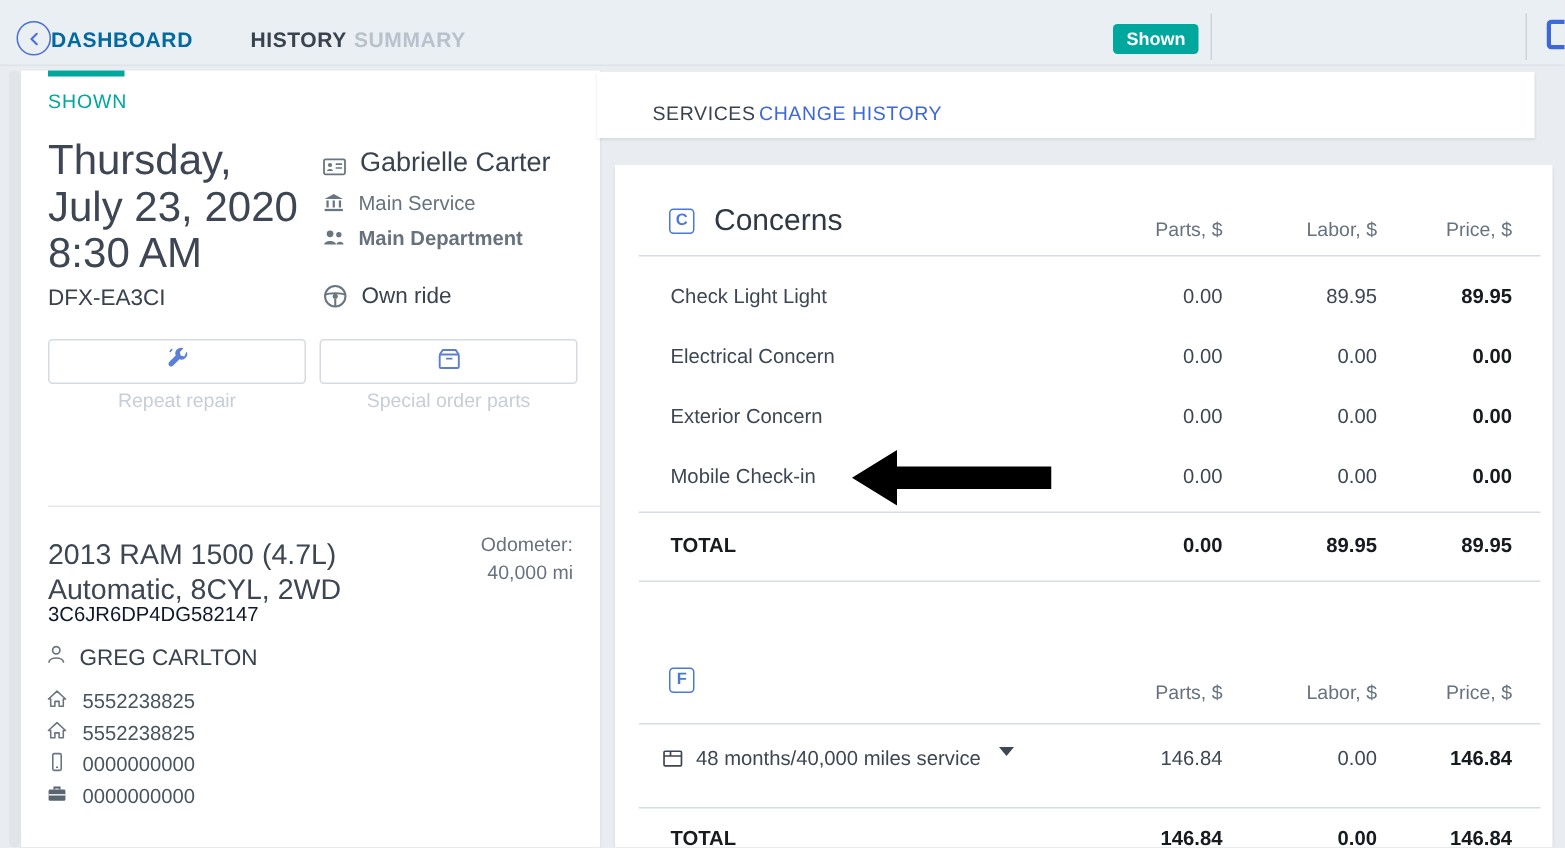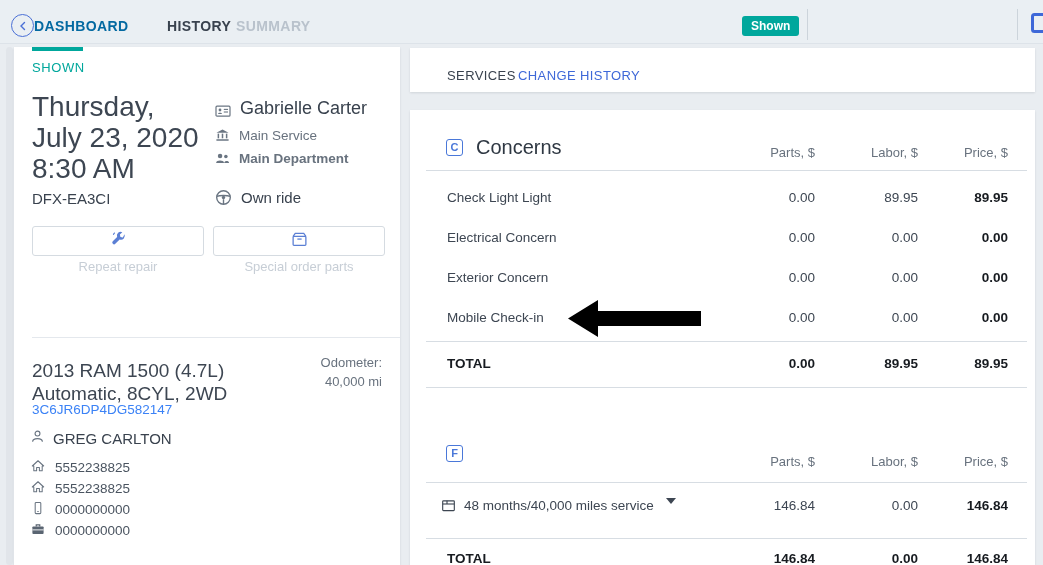--- a/index.html
+++ b/index.html
@@ -29,21 +29,21 @@
     background:#00a79c; color:#fff; font-size:12px; font-weight:700;
     border-radius:3px; display:flex; align-items:center;
   }
   .topbar .vdiv { position:absolute; top:9px; width:1px; height:31px; background:#ccd4db; }
   .vdiv.d1 { left:807px; } .vdiv.d2 { left:1017px; }
   .top-right-icon { position:absolute; left:1031px; top:13px; width:20px; height:20px; cursor:pointer; }
 
   
   .card { position:absolute; background:#fff; box-shadow:0 1px 2px rgba(40,50,60,.12); }
   .left-card  { left:14px;  top:47px;  width:386px; height:518px; }
-  .tabs-card  { left:410px; top:48px;  width:625px; height:44px; }
+  .tabs-card  { left:398px; top:48px;  width:625px; height:44px; }
   .main-card  { left:410px; top:110px; width:625px; height:455px; }
 
   .left-scroll { position:absolute; left:6px; top:47px; width:7px; height:518px; background:#e1e5ea; border-radius:4px; }
 
   
   .shown-ind { position:absolute; left:18px; top:0; width:51px; height:4px; background:#00a79c; }
   .shown-lbl { position:absolute; left:18px; top:13px; font-size:13px; letter-spacing:.6px; color:#00a79c; }
   .date-block { position:absolute; left:18px; top:44px; font-size:28px; font-weight:300; line-height:31px; color:#3d4652; }
   .meta-row { position:absolute; left:201px; display:flex; align-items:flex-end; gap:9px; }
   .meta-row .ic { flex:0 0 auto; display:flex; }
@@ -61,21 +61,21 @@
   .act-btn.b1 { left:18px;  width:172px; }
   .act-btn.b2 { left:199px; width:172px; }
   .btn-lbl { position:absolute; top:212px; font-size:13px; color:#c7ced6; text-align:center; }
   .btn-lbl.l1 { left:18px;  width:172px; }
   .btn-lbl.l2 { left:199px; width:172px; }
 
   .lc-div { position:absolute; left:18px; right:0; top:290px; height:1px; background:#e4e8ed; }
 
   .veh-name { position:absolute; left:18px; top:312px; font-size:19px; line-height:23px; color:#3d4652; }
   .odo { position:absolute; right:18px; top:306px; font-size:13px; line-height:19px; color:#68727e; text-align:right; }
-  .vin { position:absolute; left:18px; top:355px; font-size:13.5px; color:#3b82f6; }
+  .vin { position:absolute; left:18px; top:355px; font-size:13.5px; color:#0f172a; }
   .cust { position:absolute; left:16px; top:382px; display:flex; align-items:center; gap:8px; font-size:15px; color:#39424e; }
   .phone { position:absolute; left:17px; display:flex; align-items:center; gap:10px; font-size:13.5px; color:#4a5460; }
   .ph0 { top:412px; } .ph1 { top:433px; } .ph2 { top:454px; } .ph3 { top:475px; }
 
   
   .svc-tab { position:absolute; top:20px; font-size:13px; letter-spacing:.4px; cursor:pointer; }
   .svc-tab.t0 { left:37px; color:#39424e; }
   .svc-tab.t1 { left:108px; color:#3e68d8; }
 
   

